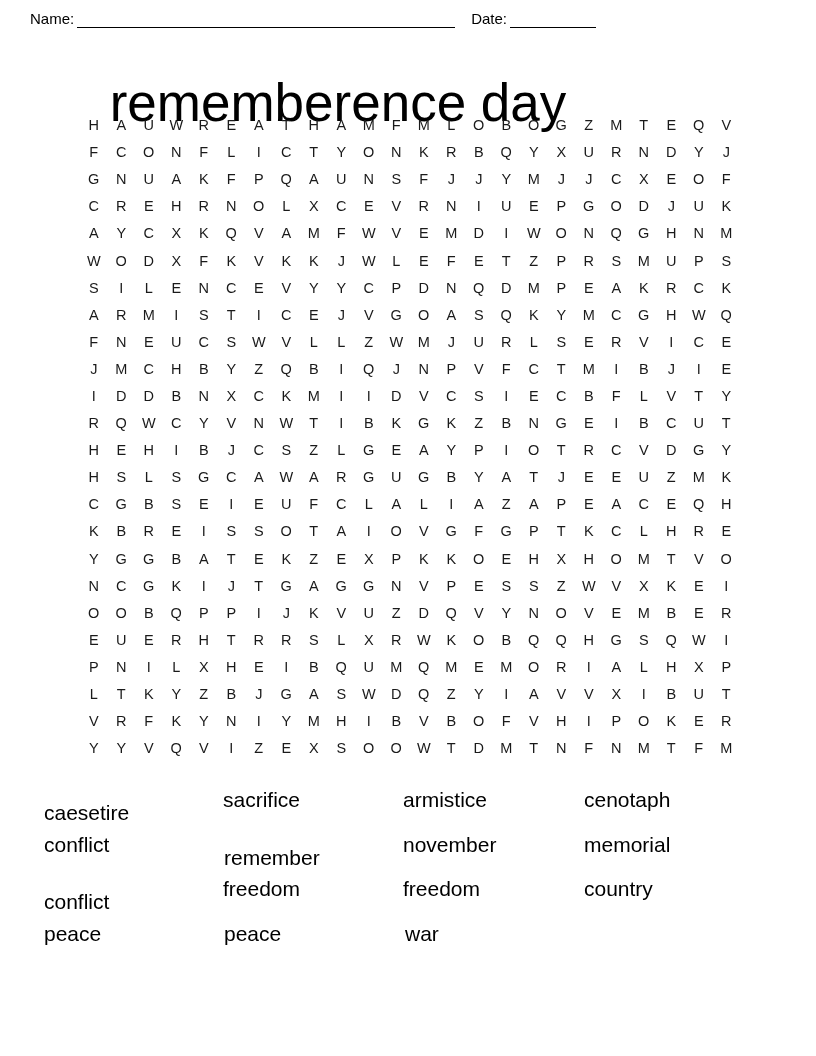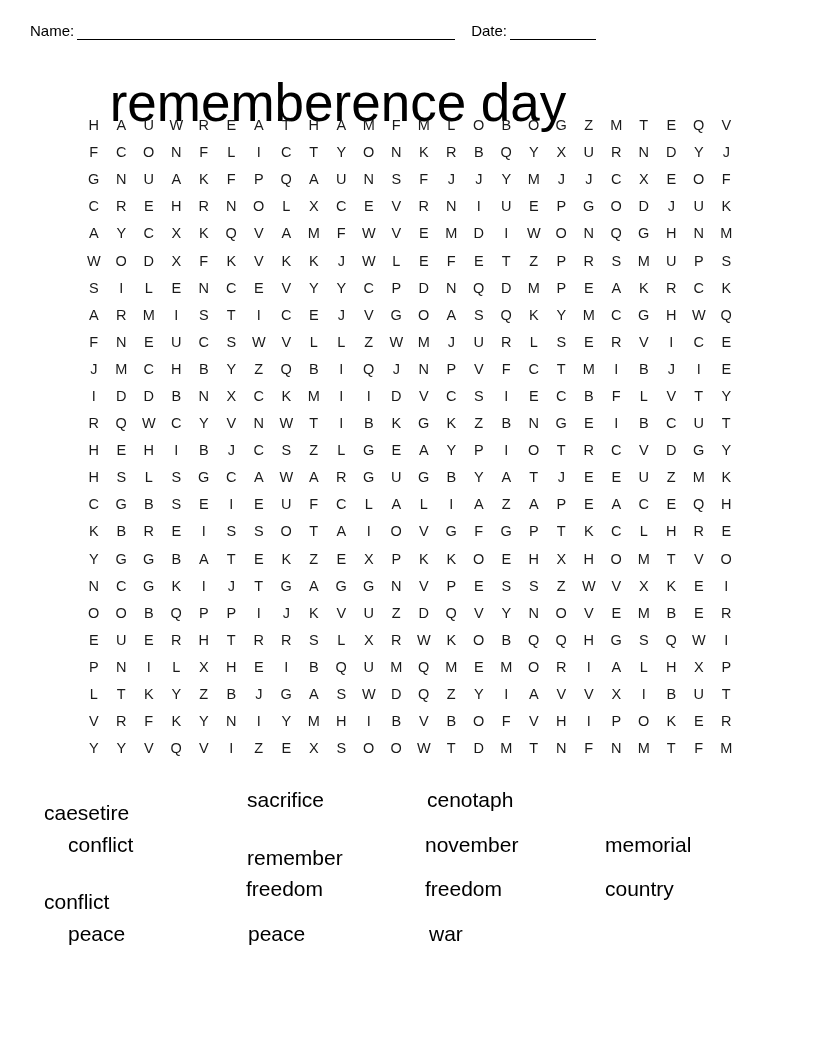--- a/index.html
+++ b/index.html
@@ -15,21 +15,21 @@
     position: relative;
     overflow: hidden;
   }
 
   
   .header {
     position: absolute;
     top: 0px;
     left: 0px;
     width: 816px;
-    height: 40px;
+    height: 28px;
     display: flex;
     align-items: flex-end;
     padding: 0 30px 0 30px;
     box-sizing: border-box;
   }
   .field {
     display: flex;
     align-items: flex-end;
     font-size: 15px;
     line-height: 18px;
@@ -95,21 +95,21 @@
     align-items: center;
   }
   .word {
     font-size: 21px;
     line-height: 26px;
     font-family: "Liberation Sans", sans-serif;
     color: #000;
     white-space: nowrap;
   }
   .word-col-0 { width: 179px; margin-top: 26px; }
-  .word-col-1 { width: 180px; margin-left: 24px; }
+  .word-col-1 { width: 180px; }
   .word-col-2 { width: 181px; }
   .word-col-3 { width: 180px; }
 </style>
 </head>
 <body>
 
 <div class="header">
   <div class="field name-field">
     <span class="field-label">Name:</span>
     <span class="field-rule"></span>
@@ -746,20 +746,21 @@
       <span class="cell">T</span>
       <span class="cell">F</span>
       <span class="cell">M</span>
     </div>
   </div>
 
 <div class="wordlist">
     <div class="word-row">
       <span class="word word-col-0">caesetire</span>
       <span class="word word-col-1">sacrifice</span>
+      <span class="word word-col-2">armistice</span>
       <span class="word word-col-3">cenotaph</span>
     </div>
     <div class="word-row">
       <span class="word word-col-1">conflict</span>
       <span class="word word-col-0">remember</span>
       <span class="word word-col-2">november</span>
       <span class="word word-col-3">memorial</span>
     </div>
     <div class="word-row">
       <span class="word word-col-0">conflict</span>

